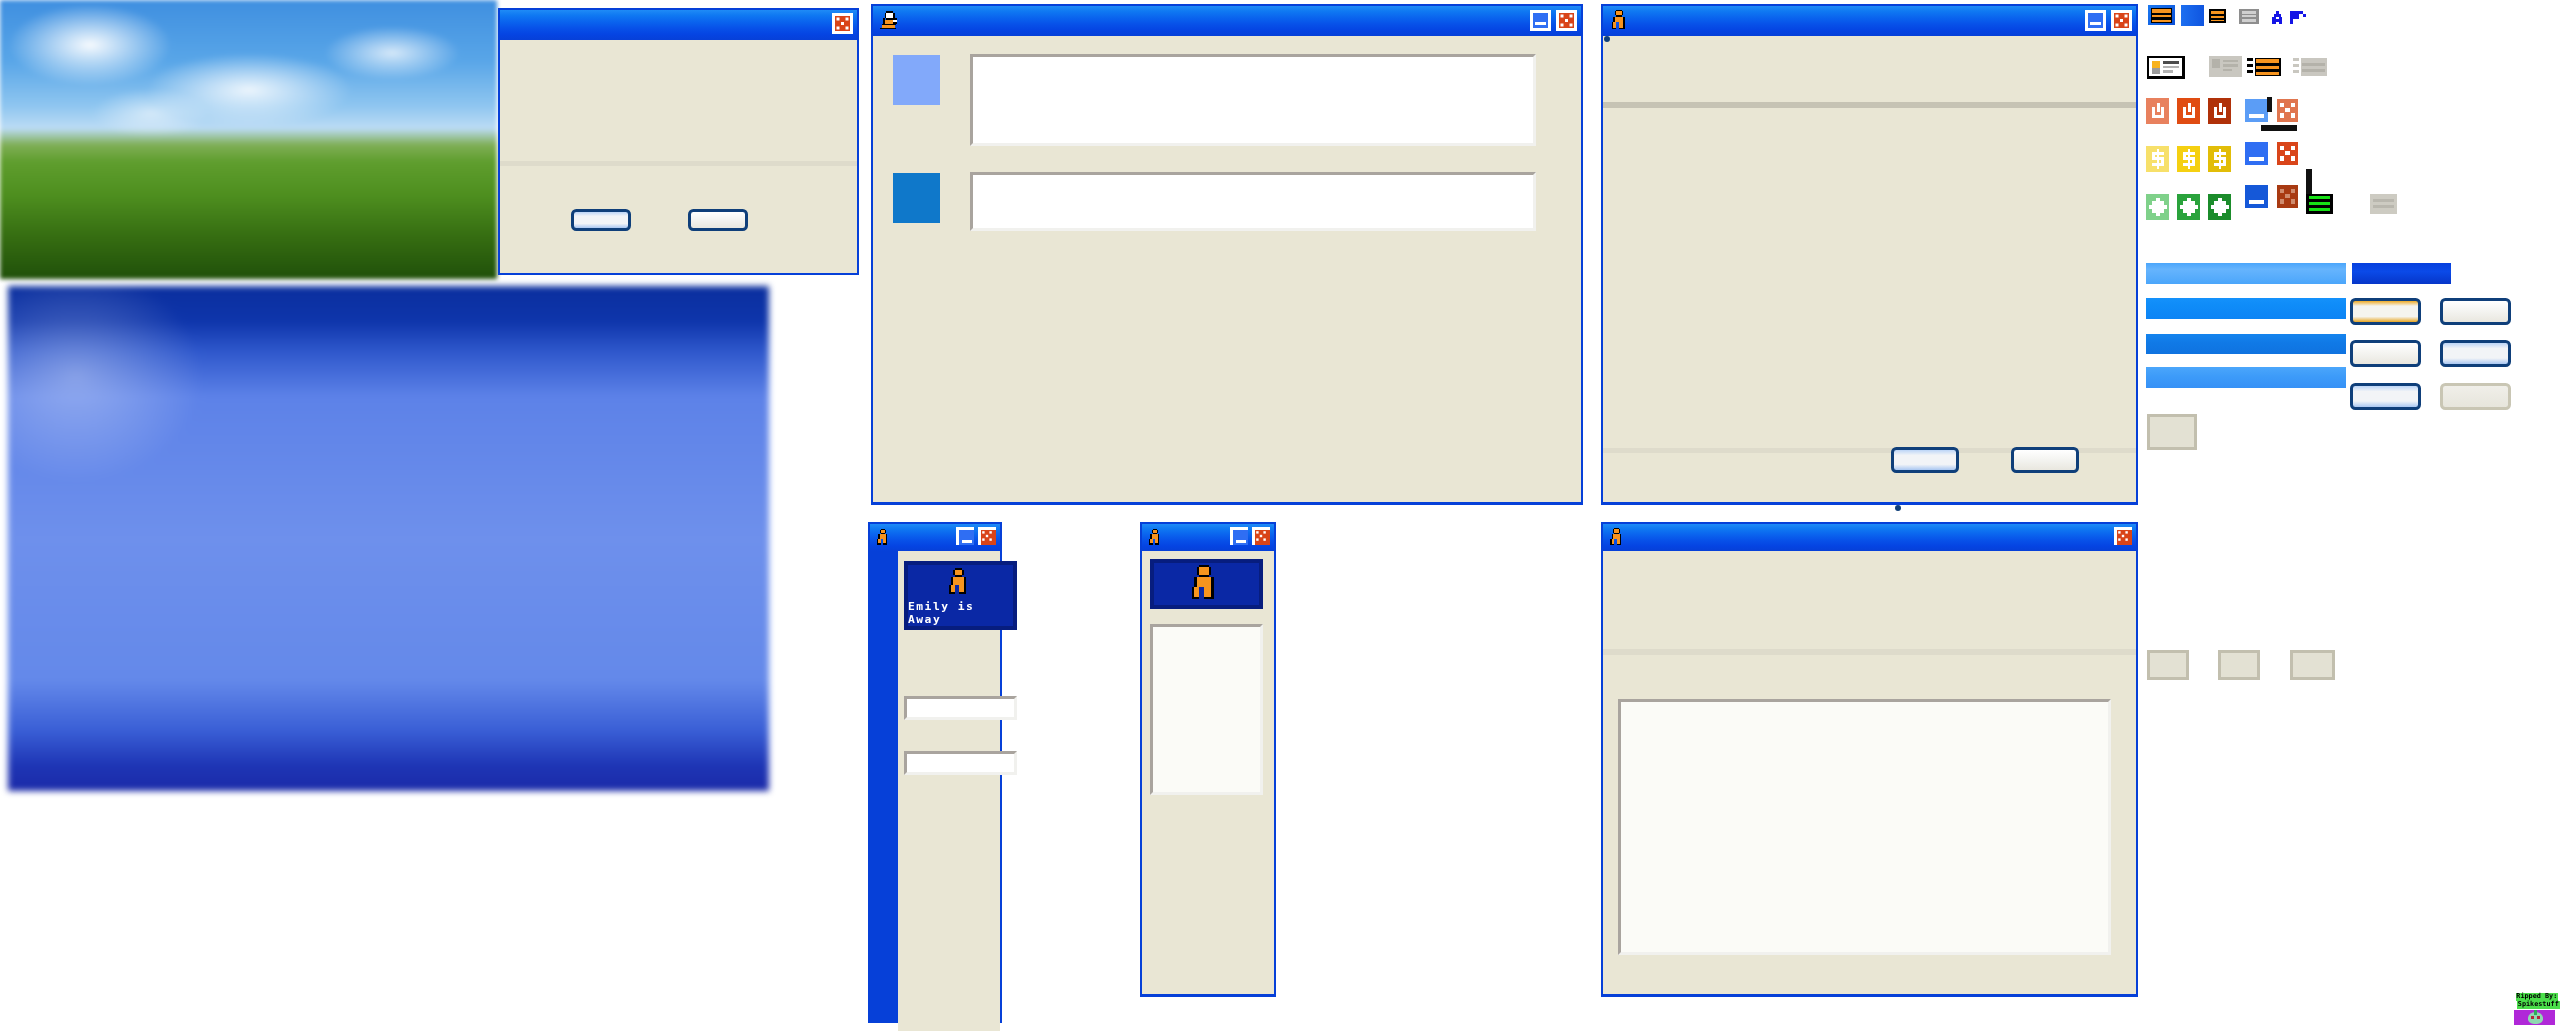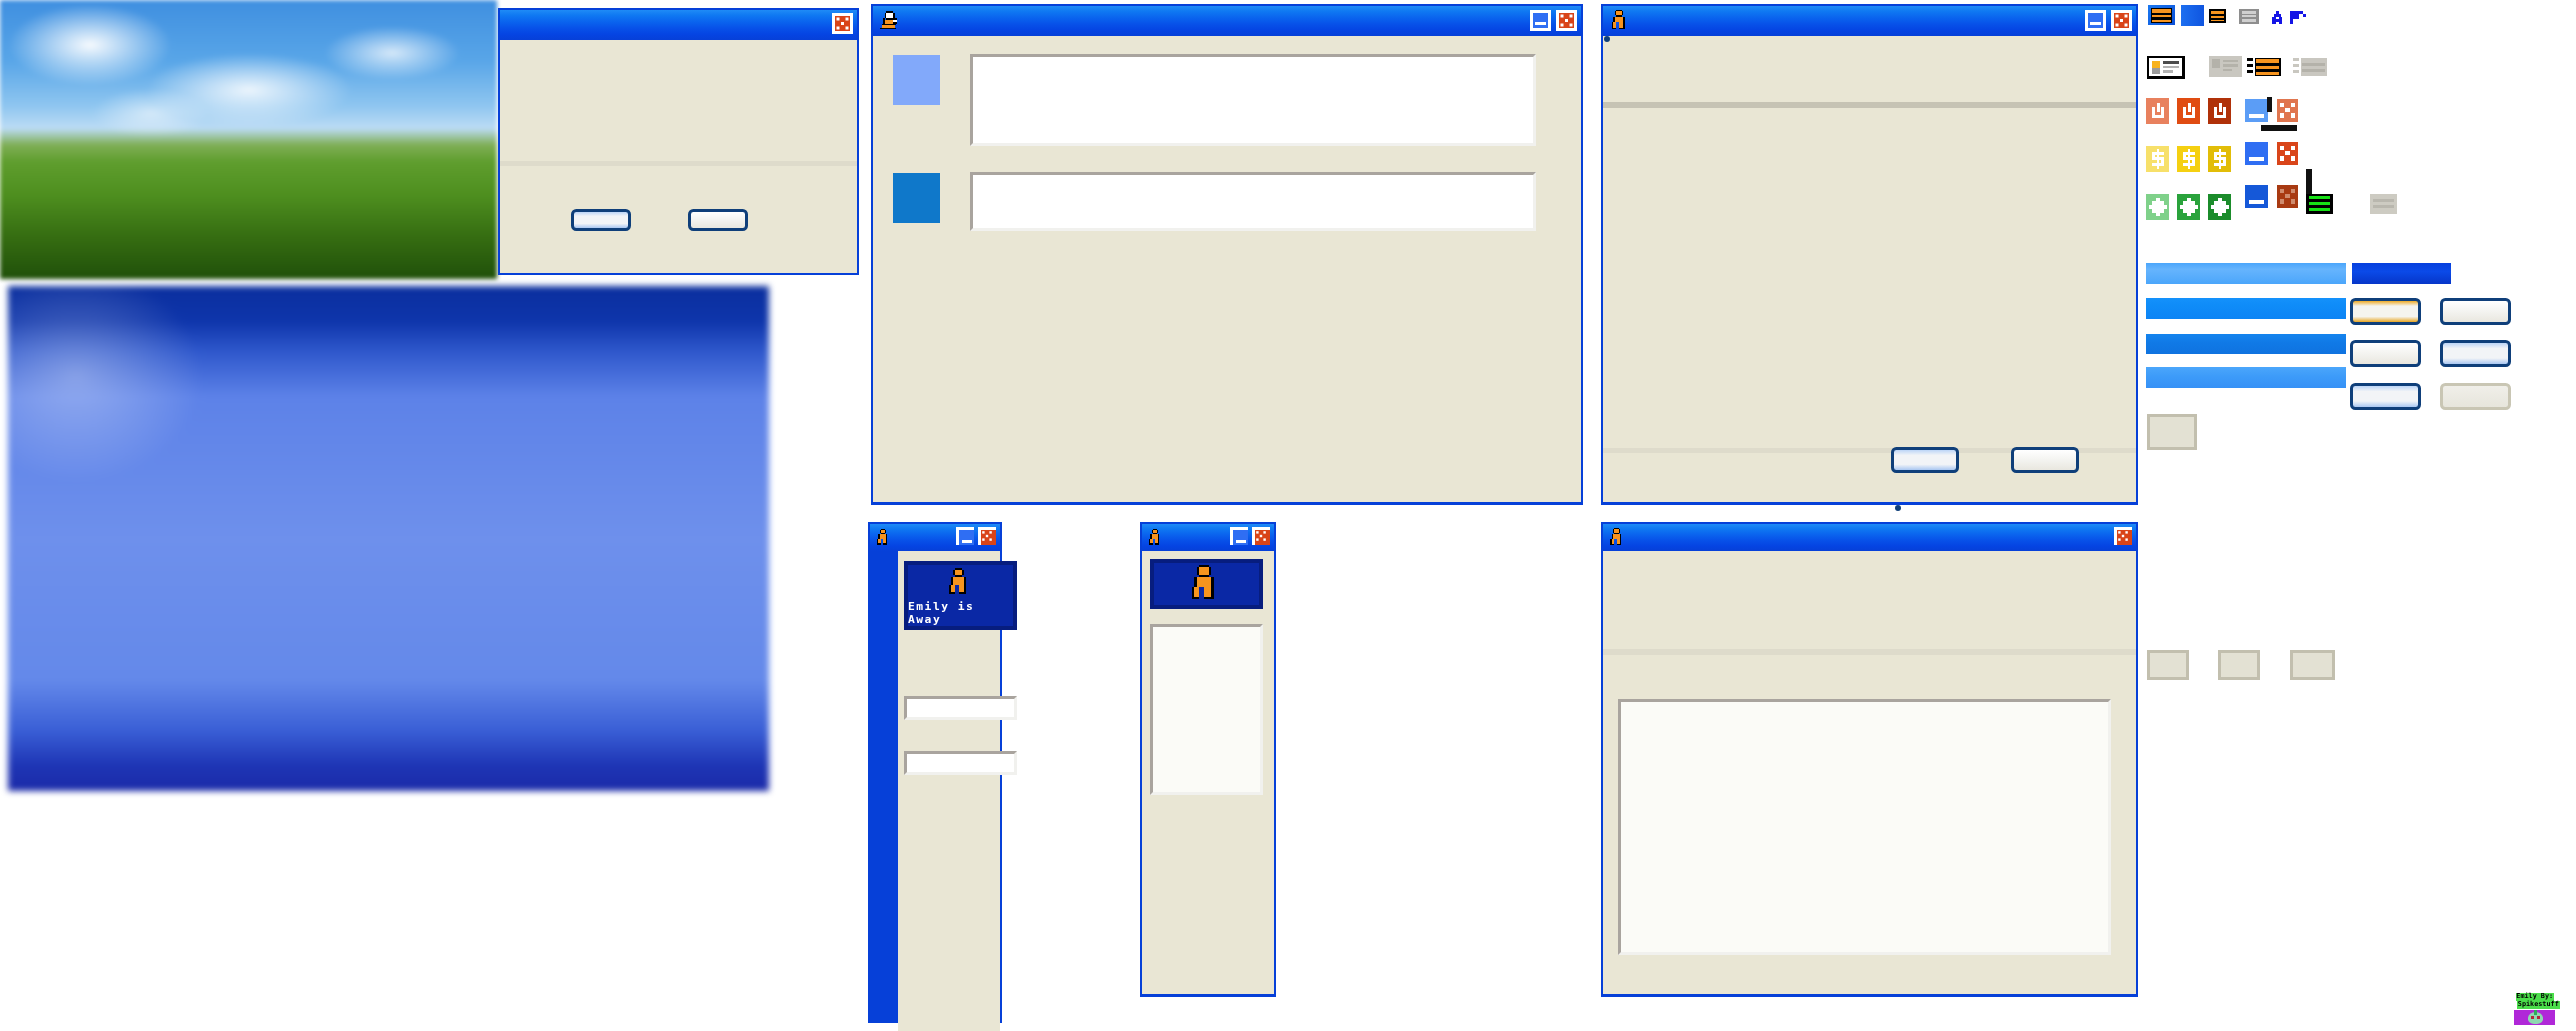--- a/index.html
+++ b/index.html
@@ -633,21 +633,21 @@
 <div class="abs xpbtn" style="left:2350px;top:340px;width:71px;height:27px;"></div>
 <div class="abs xpbtn focus" style="left:2440px;top:340px;width:71px;height:27px;"></div>
 <div class="abs xpbtn focus" style="left:2350px;top:383px;width:71px;height:27px;"></div>
 <div class="abs xpbtn flat" style="left:2440px;top:383px;width:71px;height:27px;"></div>
 
 <div class="abs greybtn" style="left:2147px;top:650px;width:42px;height:30px;"></div>
 <div class="abs greybtn" style="left:2218px;top:650px;width:42px;height:30px;"></div>
 <div class="abs greybtn" style="left:2290px;top:650px;width:45px;height:30px;"></div>
 
 <div class="abs" style="left:2511px;top:978px;width:59px;height:47px;">
-  <div class="watermark" style="left:4.5px;top:15px;background:#4ade4a;padding:0 0.8px;">Emily By:</div>
+  <div class="watermark" style="left:4.5px;top:15px;background:#4ade4a;padding:0 0.8px;">Ripped By:</div>
   <div class="watermark" style="left:6px;top:23px;background:#4ade4a;padding:0 0.8px;">Spikestuff</div>
   <div style="position:absolute;left:3px;top:32px;width:41px;height:15px;background:#b028d8;">
     <div style="position:absolute;left:13.6px;top:1.5px;width:15px;height:12px;background:#8fd8b0;border-radius:50% 50% 40% 40%;"></div>
     <div style="position:absolute;left:16.6px;top:6px;width:3.8px;height:3px;background:#b3253a;"></div>
     <div style="position:absolute;left:22.6px;top:6px;width:3.8px;height:3px;background:#b3253a;"></div>
     <div style="position:absolute;left:19.6px;top:0px;width:3px;height:4.5px;background:#2faa5e;"></div>
   </div>
 </div>
 
 

